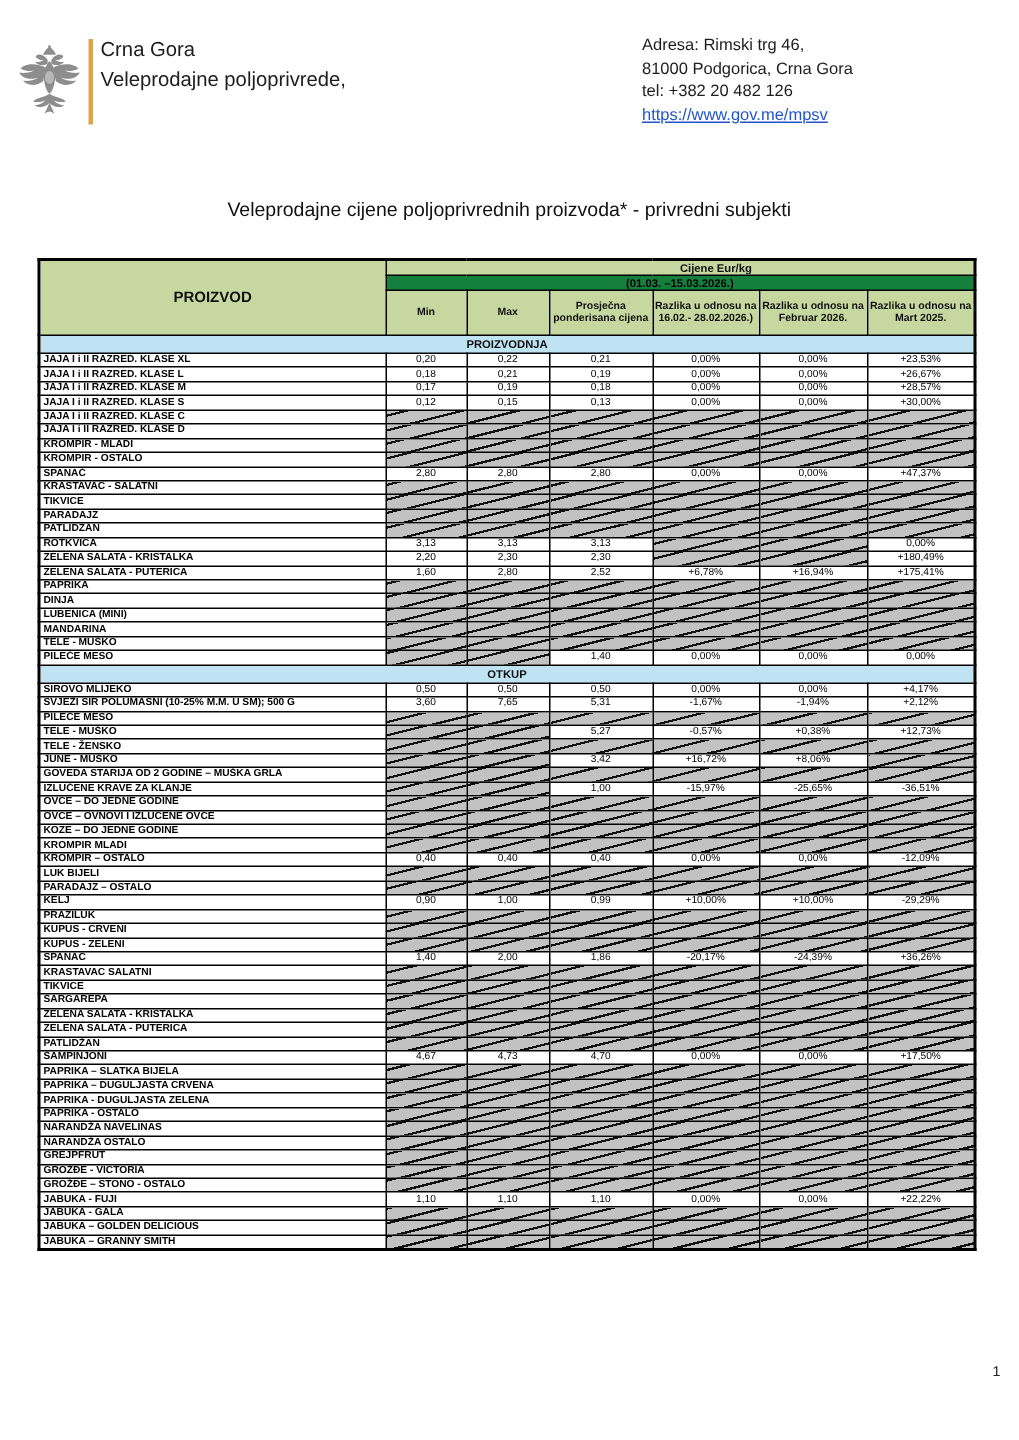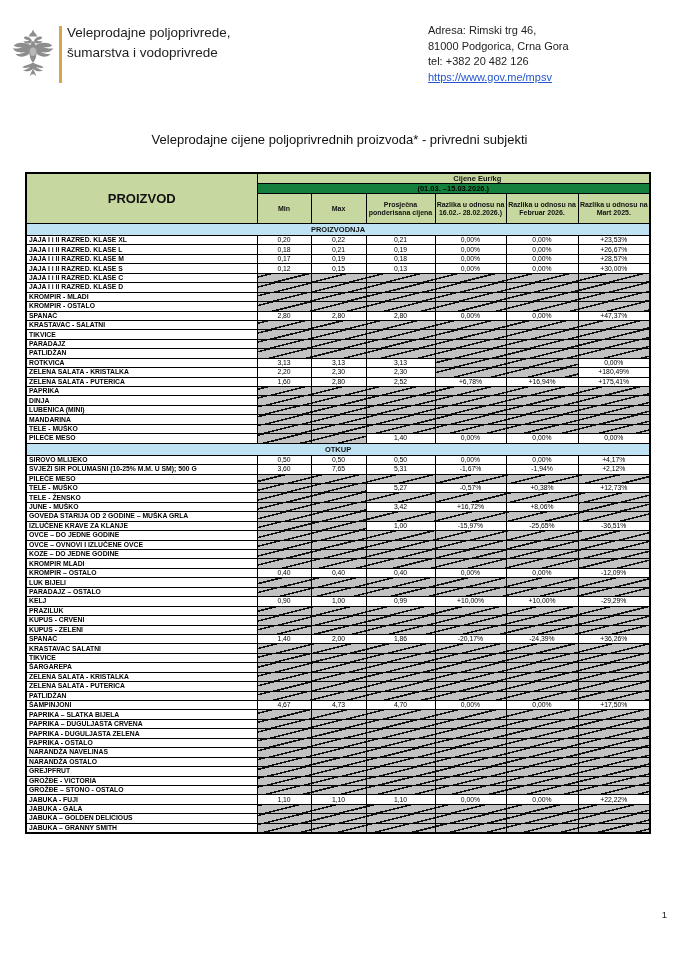--- a/index.html
+++ b/index.html
@@ -23,21 +23,21 @@
 
   
   table.price-table { position:absolute; left:25px; top:172px; width:624px;
     border-collapse:collapse; table-layout:fixed; }
   table.price-table th, table.price-table td { border:1px solid #000; overflow:hidden; }
   table.price-table { border:2px solid #000; }
   th.green { background:#c6d79f; font-weight:bold; color:#111; }
   th.group-head { font-size:7.5px; height:10px; line-height:9px; text-align:center;padding-left:48px; }
   th.period-head { background:#15803d; font-weight:bold; font-size:7.5px; height:10px; line-height:9px; text-align:center; }
   th.col-head { font-size:7px; line-height:8px; height:30px; text-align:center; vertical-align:middle; padding:0 1px; }
-  th.prod-head { font-size:13px; text-align:center; vertical-align:middle; }
+  th.prod-head { font-size:10px; text-align:center; vertical-align:middle; }
   tr.section-row td { background:#bfe3f2; font-weight:bold; font-size:7.5px; height:12px; line-height:11px; text-align:center; color:#111; }
   td.prod { font-weight:bold; font-size:6.8px; line-height:8px; height:9.45px; padding:0 0 0 2px; text-align:left; white-space:nowrap; color:#000; background:#fff; }
   td.val  { font-size:6.8px; line-height:8px; height:9.45px; text-align:center; color:#000; background:#fff; padding:0 2px; }
   td.hatch { height:9.45px; background-color:#c2c2c2;
     background-image:repeating-linear-gradient(-14deg, rgba(0,0,0,0) 0px, rgba(0,0,0,0) 7.5px, #111 7.5px, #111 9px);
     background-attachment:fixed; }
 
   .page-number { position:absolute; right:12px; top:909px; font-size:9.5px; color:#222; }
 </style>
 </head>
@@ -57,22 +57,22 @@
         <path d="M50 26 C58 34 60 48 58 60 C56 72 52 76 50 78 C48 76 44 72 42 60 C40 48 42 34 50 26 Z"></path>
         <path d="M50 78 C42 84 30 84 24 90 C32 92 40 90 44 88 C38 94 30 96 26 96 C34 102 46 98 50 92 C54 98 66 102 74 96 C70 96 62 94 56 88 C60 90 68 92 76 90 C70 84 58 84 50 78 Z"></path>
         <path d="M50 92 L42 110 C46 107 48 106 50 106 C52 106 54 107 58 110 Z"></path>
       </g>
       <ellipse cx="50" cy="52" rx="8" ry="11" fill="#b8b8b8" stroke="#777" stroke-width="1"></ellipse>
     </svg>
   </div>
   <div class="gold-divider"></div>
 
   <div class="org-block">
+    <div>Crna Gora</div>
     <div>Veleprodajne poljoprivrede,</div>
-    <div>šumarstva i vodoprivrede</div>
   </div>
 
   <div class="address-block">
     <div>Adresa: Rimski trg 46,</div>
     <div>81000 Podgorica, Crna Gora</div>
     <div>tel: +382 20 482 126</div>
     <div><a href="#">https://www.gov.me/mpsv</a></div>
   </div>
 
   <div class="subtitle">

